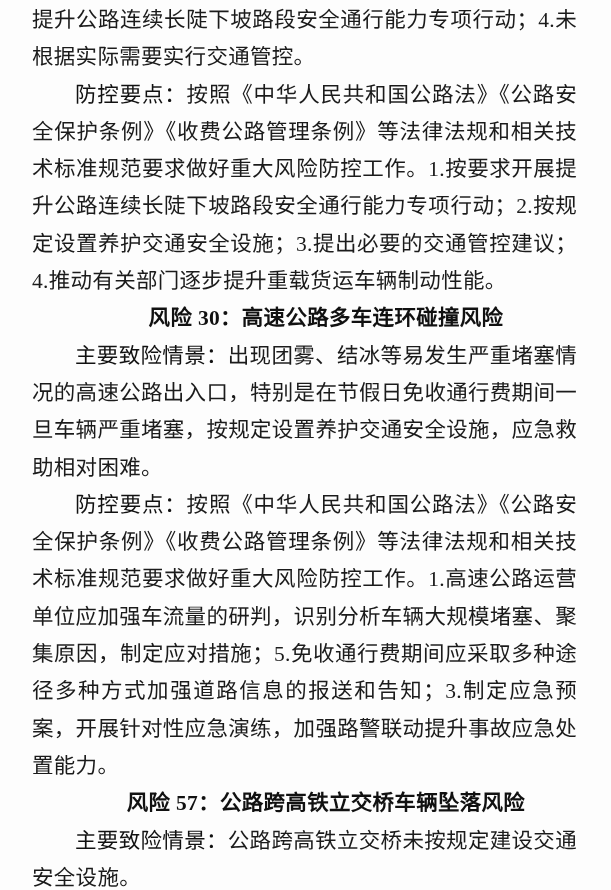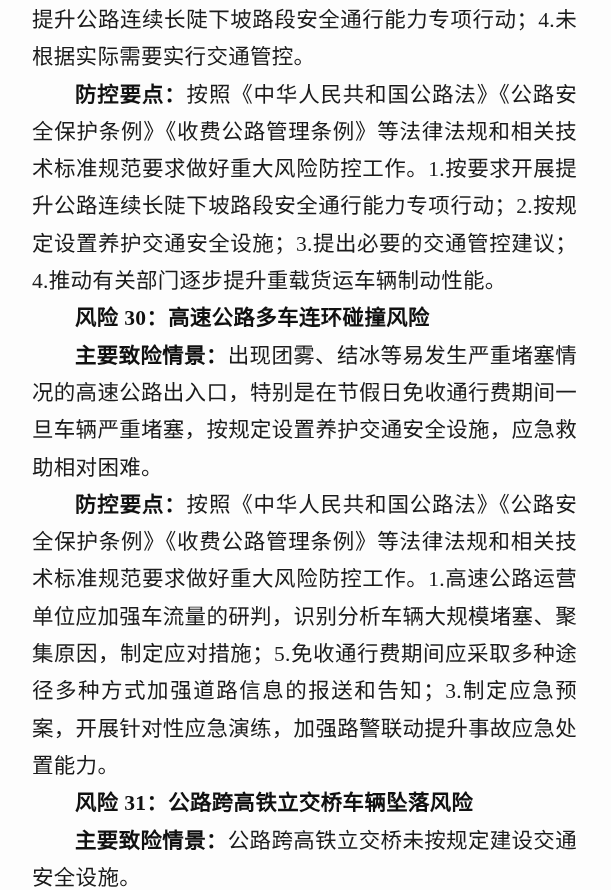--- a/index.html
+++ b/index.html
@@ -36,33 +36,33 @@
   .para.body,
   .para.heading {
     text-indent: 2em;
   }
   .para.continuation {
     text-indent: 0;
   }
   .para.heading {
     font-weight: 700;
     color: #111;
-    text-align: left;
+    text-align: center;
   }
   .label {
-    font-weight: 700;
+    font-weight: 400;
     color: #111;
   }
 </style>
 </head>
 <body>
 
 <div class="page">
   <div class="content" id="document-content">
       <p class="para continuation">提升公路连续长陡下坡路段安全通行能力专项行动；4.未根据实际需要实行交通管控。</p>
       <p class="para body"><span class="label">防控要点：</span><span>按照《中华人民共和国公路法》《公路安全保护条例》《收费公路管理条例》等法律法规和相关技术标准规范要求做好重大风险防控工作。1.按要求开展提升公路连续长陡下坡路段安全通行能力专项行动；2.按规定设置养护交通安全设施；3.提出必要的交通管控建议；4.推动有关部门逐步提升重载货运车辆制动性能。</span></p>
       <p class="para heading">风险 30：高速公路多车连环碰撞风险</p>
       <p class="para body"><span class="label">主要致险情景：</span><span>出现团雾、结冰等易发生严重堵塞情况的高速公路出入口，特别是在节假日免收通行费期间一旦车辆严重堵塞，按规定设置养护交通安全设施，应急救助相对困难。</span></p>
       <p class="para body"><span class="label">防控要点：</span><span>按照《中华人民共和国公路法》《公路安全保护条例》《收费公路管理条例》等法律法规和相关技术标准规范要求做好重大风险防控工作。1.高速公路运营单位应加强车流量的研判，识别分析车辆大规模堵塞、聚集原因，制定应对措施；5.免收通行费期间应采取多种途径多种方式加强道路信息的报送和告知；3.制定应急预案，开展针对性应急演练，加强路警联动提升事故应急处置能力。</span></p>
-      <p class="para heading">风险 31：公路跨高铁立交桥车辆坠落风险</p>
+      <p class="para heading">风险 57：公路跨高铁立交桥车辆坠落风险</p>
       <p class="para body"><span class="label">主要致险情景：</span><span>公路跨高铁立交桥未按规定建设交通安全设施。</span></p>
     </div>
 </div>
 
 </body></html>

